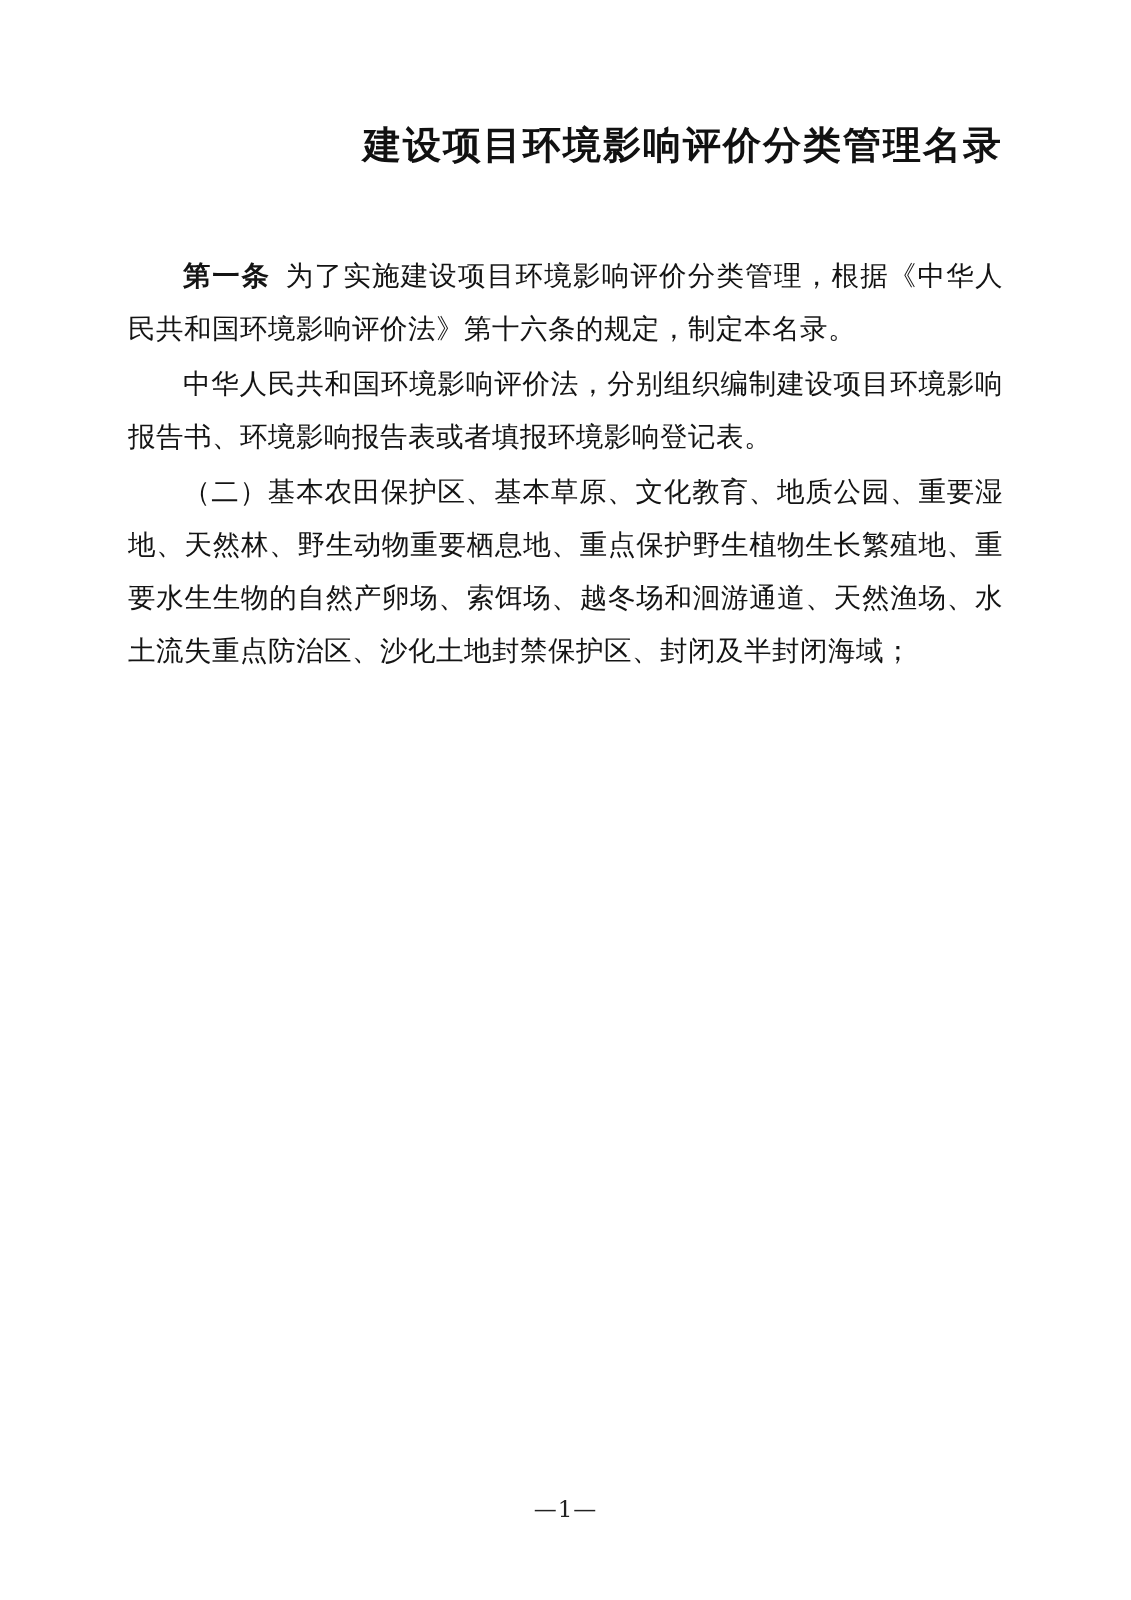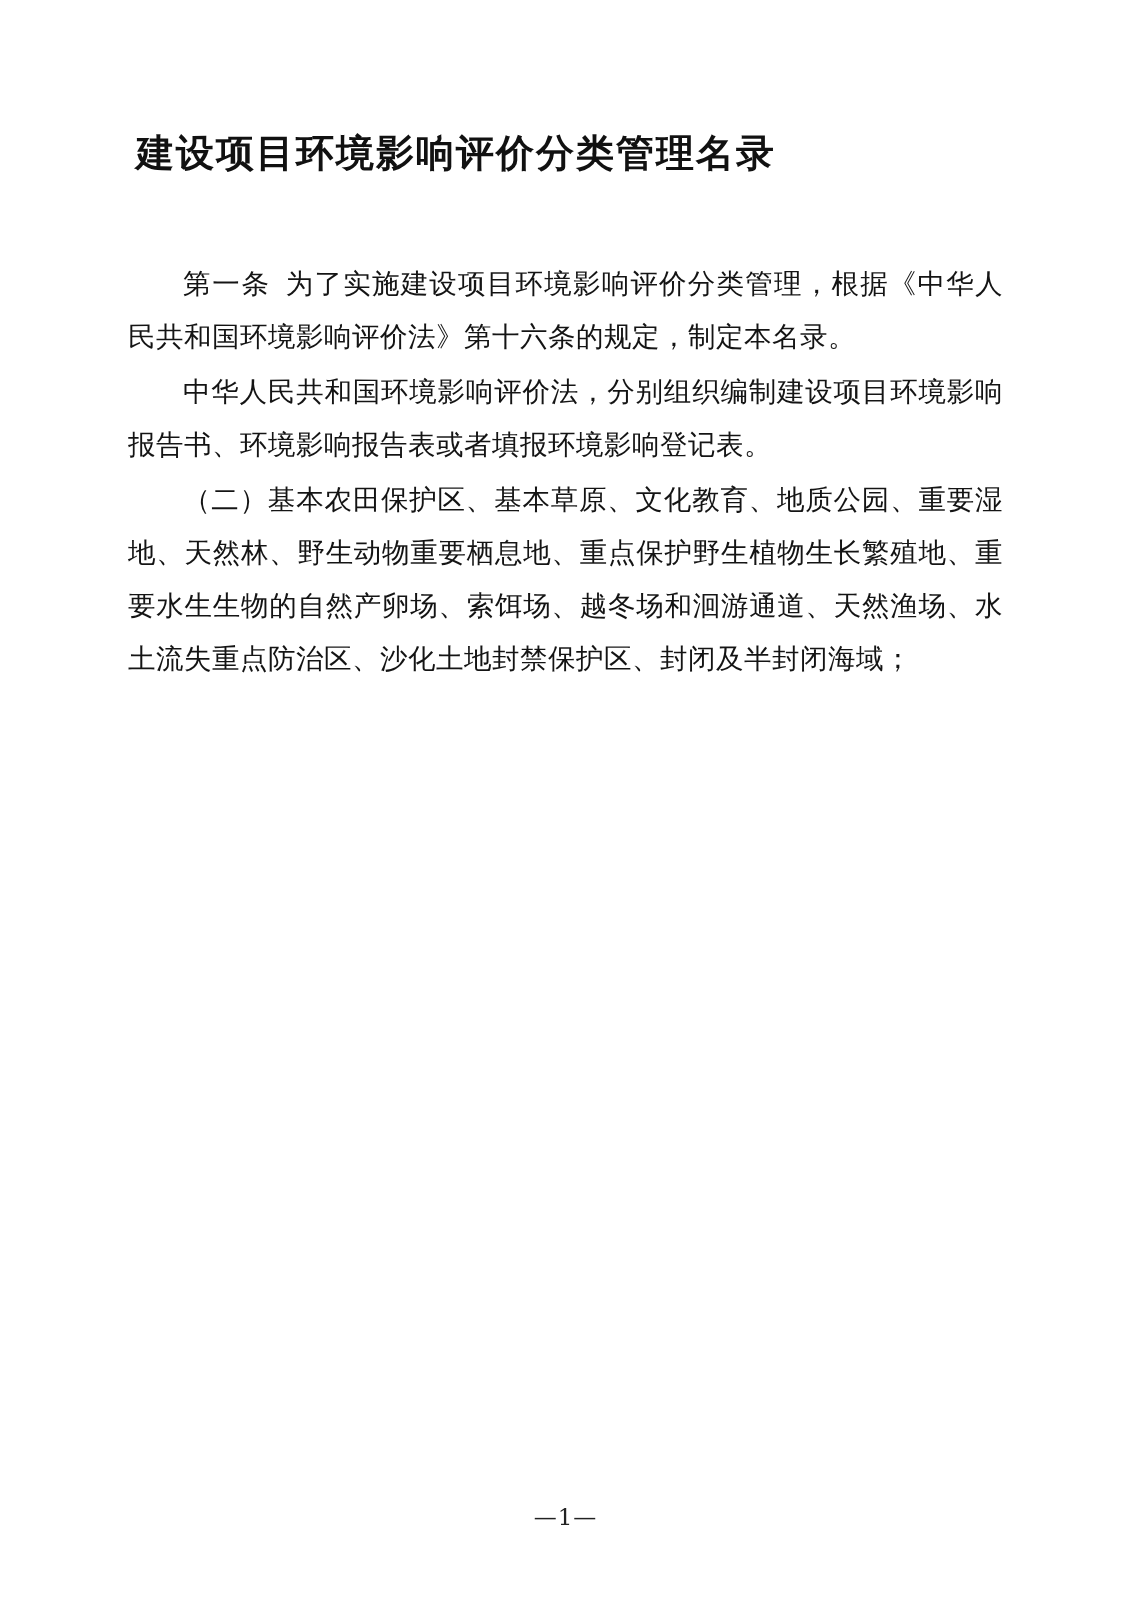--- a/index.html
+++ b/index.html
@@ -16,25 +16,25 @@
     overflow: hidden;
   }
   .page {
     position: relative;
     width: 1131px;
     height: 1600px;
     box-sizing: border-box;
     padding: 0 128px;
   }
   .doc-title {
-    text-align: left;
+    text-align: right;
     font-size: 38px;
     font-weight: bold;
     letter-spacing: 2px;
-    margin: 8px;
+    margin: 0;
     padding-top: 120px;
     font-family: "DejaVu Serif", "Liberation Serif", serif;
     color: #111;
   }
   .body-block {
     margin-top: 78px;
   }
   p.para {
     font-size: 27.5px;
     line-height: 53px;
@@ -42,21 +42,21 @@
     text-align: justify;
     text-justify: inter-ideograph;
     text-indent: 2em;
     letter-spacing: 0.5px;
     color: #141414;
   }
   p.para + p.para {
     margin-top: 2px;
   }
   .art-label {
-    font-weight: normal;
+    font-weight: bold;
     letter-spacing: 1px;
     margin-right: 0.55em;
   }
   .page-number {
     position: absolute;
     bottom: 78px;
     left: 0;
     width: 100%;
     text-align: center;
     font-size: 23px;

